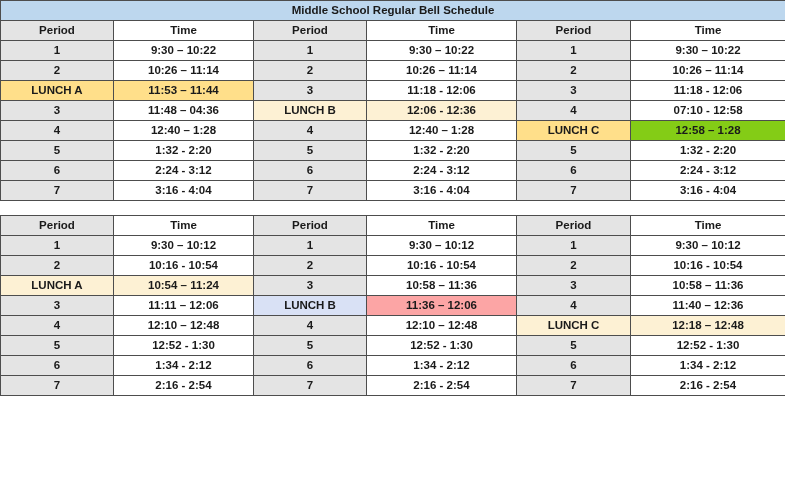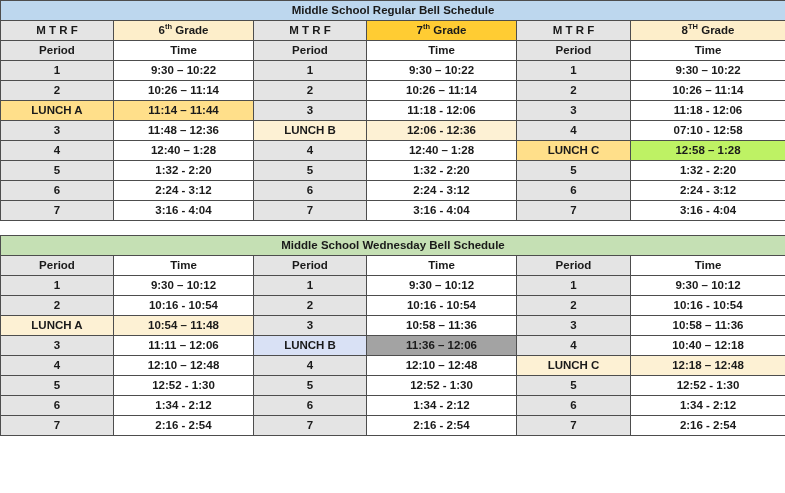--- a/index.html
+++ b/index.html
@@ -87,28 +87,20 @@
           <col class="c-p2">
           <col class="c-t2">
           <col class="c-p3">
           <col class="c-t3">
         </colgroup>
         <tbody>
           <tr>
             <td colspan="6" class="title" style="background: rgb(189, 215, 238); margin-top: 14px;">Middle School Regular Bell Schedule</td>
           </tr>
           <tr>
-            <td class="gradehead" style="background: rgb(228, 228, 228);">M T R F</td>
-            <td class="gradehead" style="background: rgb(253, 238, 202);"><span>6</span><sup>th</sup><span> Grade</span></td>
-            <td class="gradehead" style="background: rgb(228, 228, 228);">M T R F</td>
-            <td class="gradehead" style="background: rgb(255, 204, 51);"><span>7</span><sup>th</sup><span> Grade</span></td>
-            <td class="gradehead" style="background: rgb(228, 228, 228);">M T R F</td>
-            <td class="gradehead" style="background: rgb(253, 238, 202);"><span>8</span><sup>TH</sup><span> Grade</span></td>
-          </tr>
-          <tr>
             <td class="subhead" style="background: rgb(228, 228, 228);">Period</td>
             <td class="subhead" style="background: rgb(255, 255, 255);">Time</td>
             <td class="subhead" style="background: rgb(228, 228, 228);">Period</td>
             <td class="subhead" style="background: rgb(255, 255, 255);">Time</td>
             <td class="subhead" style="background: rgb(228, 228, 228);">Period</td>
             <td class="subhead" style="background: rgb(255, 255, 255);">Time</td>
           </tr>
           <tr>
             <td class="period" style="background: rgb(228, 228, 228);">1</td>
             <td class="time" style="background: rgb(255, 255, 255);">9:30 – 10:22</td>
@@ -120,41 +112,41 @@
           <tr>
             <td class="period" style="background: rgb(228, 228, 228);">2</td>
             <td class="time" style="background: rgb(255, 255, 255);">10:26 – 11:14</td>
             <td class="period" style="background: rgb(228, 228, 228);">2</td>
             <td class="time" style="background: rgb(255, 255, 255);">10:26 – 11:14</td>
             <td class="period" style="background: rgb(228, 228, 228);">2</td>
             <td class="time" style="background: rgb(255, 255, 255);">10:26 – 11:14</td>
           </tr>
           <tr>
             <td class="period" style="background: rgb(255, 223, 138);">LUNCH A</td>
-            <td class="time" style="background: rgb(255, 223, 138);">11:14 – 11:44</td>
+            <td class="time" style="background: rgb(255, 223, 138);">11:53 – 11:44</td>
             <td class="period" style="background: rgb(228, 228, 228);">3</td>
             <td class="time" style="background: rgb(255, 255, 255);">11:18 - 12:06</td>
             <td class="period" style="background: rgb(228, 228, 228);">3</td>
             <td class="time" style="background: rgb(255, 255, 255);">11:18 - 12:06</td>
           </tr>
           <tr>
             <td class="period" style="background: rgb(228, 228, 228);">3</td>
-            <td class="time" style="background: rgb(255, 255, 255);">11:48 – 12:36</td>
+            <td class="time" style="background: rgb(255, 255, 255);">11:48 – 04:36</td>
             <td class="period" style="background: rgb(253, 241, 212);">LUNCH B</td>
             <td class="time" style="background: rgb(253, 241, 212);">12:06 - 12:36</td>
             <td class="period" style="background: rgb(228, 228, 228);">4</td>
             <td class="time" style="background: rgb(255, 255, 255);">07:10 - 12:58</td>
           </tr>
           <tr>
             <td class="period" style="background: rgb(228, 228, 228);">4</td>
             <td class="time" style="background: rgb(255, 255, 255);">12:40 – 1:28</td>
             <td class="period" style="background: rgb(228, 228, 228);">4</td>
             <td class="time" style="background: rgb(255, 255, 255);">12:40 – 1:28</td>
             <td class="period" style="background: rgb(255, 223, 138);">LUNCH C</td>
-            <td class="time" style="background: #bef264;">12:58 – 1:28</td>
+            <td class="time" style="background: #84cc16;">12:58 – 1:28</td>
           </tr>
           <tr>
             <td class="period" style="background: rgb(228, 228, 228);">5</td>
             <td class="time" style="background: rgb(255, 255, 255);">1:32 - 2:20</td>
             <td class="period" style="background: rgb(228, 228, 228);">5</td>
             <td class="time" style="background: rgb(255, 255, 255);">1:32 - 2:20</td>
             <td class="period" style="background: rgb(228, 228, 228);">5</td>
             <td class="time" style="background: rgb(255, 255, 255);">1:32 - 2:20</td>
           </tr>
           <tr>
@@ -180,23 +172,20 @@
         <colgroup>
           <col class="c-p">
           <col class="c-t">
           <col class="c-p2">
           <col class="c-t2">
           <col class="c-p3">
           <col class="c-t3">
         </colgroup>
         <tbody>
           <tr>
-            <td colspan="6" class="title" style="background: rgb(197, 224, 180);">Middle School Wednesday Bell Schedule</td>
-          </tr>
-          <tr>
             <td class="subhead" style="background: rgb(228, 228, 228);">Period</td>
             <td class="subhead" style="background: rgb(255, 255, 255);">Time</td>
             <td class="subhead" style="background: rgb(228, 228, 228);">Period</td>
             <td class="subhead" style="background: rgb(255, 255, 255);">Time</td>
             <td class="subhead" style="background: rgb(228, 228, 228);">Period</td>
             <td class="subhead" style="background: rgb(255, 255, 255);">Time</td>
           </tr>
           <tr>
             <td class="period" style="background: rgb(228, 228, 228);">1</td>
             <td class="time" style="background: rgb(255, 255, 255);">9:30 – 10:12</td>
@@ -208,33 +197,33 @@
           <tr>
             <td class="period" style="background: rgb(228, 228, 228);">2</td>
             <td class="time" style="background: rgb(255, 255, 255);">10:16 - 10:54</td>
             <td class="period" style="background: rgb(228, 228, 228);">2</td>
             <td class="time" style="background: rgb(255, 255, 255);">10:16 - 10:54</td>
             <td class="period" style="background: rgb(228, 228, 228);">2</td>
             <td class="time" style="background: rgb(255, 255, 255);">10:16 - 10:54</td>
           </tr>
           <tr>
             <td class="period" style="background: rgb(253, 241, 212);">LUNCH A</td>
-            <td class="time" style="background: rgb(253, 241, 212);">10:54 – 11:48</td>
+            <td class="time" style="background: rgb(253, 241, 212);">10:54 – 11:24</td>
             <td class="period" style="background: rgb(228, 228, 228);">3</td>
             <td class="time" style="background: rgb(255, 255, 255);">10:58 – 11:36</td>
             <td class="period" style="background: rgb(228, 228, 228);">3</td>
             <td class="time" style="background: rgb(255, 255, 255);">10:58 – 11:36</td>
           </tr>
           <tr>
             <td class="period" style="background: rgb(228, 228, 228);">3</td>
             <td class="time" style="background: rgb(255, 255, 255);">11:11 – 12:06</td>
             <td class="period" style="background: rgb(217, 225, 245);">LUNCH B</td>
-            <td class="time" style="background: #a3a3a3; text-align: center;">11:36 – 12:06</td>
-            <td class="period" style="background: rgb(228, 228, 228);">4</td>
-            <td class="time" style="background: rgb(255, 255, 255);">10:40 – 12:18</td>
+            <td class="time" style="background: #fca5a5; text-align: center;">11:36 – 12:06</td>
+            <td class="period" style="background: rgb(228, 228, 228);">4</td>
+            <td class="time" style="background: rgb(255, 255, 255);">11:40 – 12:36</td>
           </tr>
           <tr>
             <td class="period" style="background: rgb(228, 228, 228);">4</td>
             <td class="time" style="background: rgb(255, 255, 255);">12:10 – 12:48</td>
             <td class="period" style="background: rgb(228, 228, 228);">4</td>
             <td class="time" style="background: rgb(255, 255, 255);">12:10 – 12:48</td>
             <td class="period" style="background: rgb(253, 241, 212);">LUNCH C</td>
             <td class="time" style="background: rgb(253, 241, 212);">12:18 – 12:48</td>
           </tr>
           <tr>

